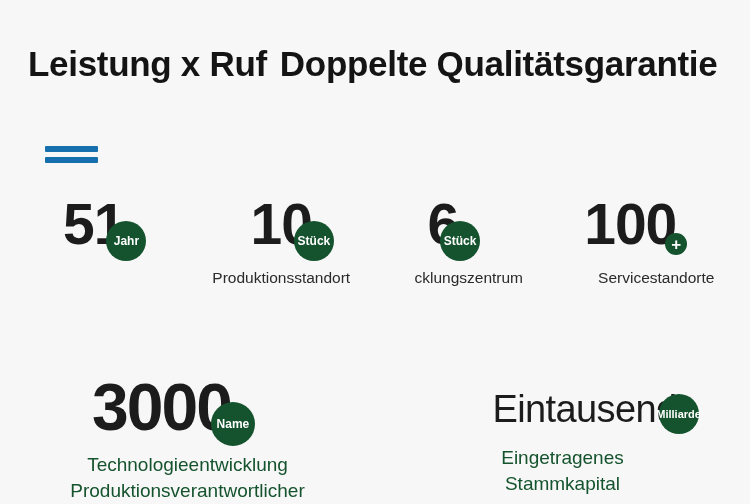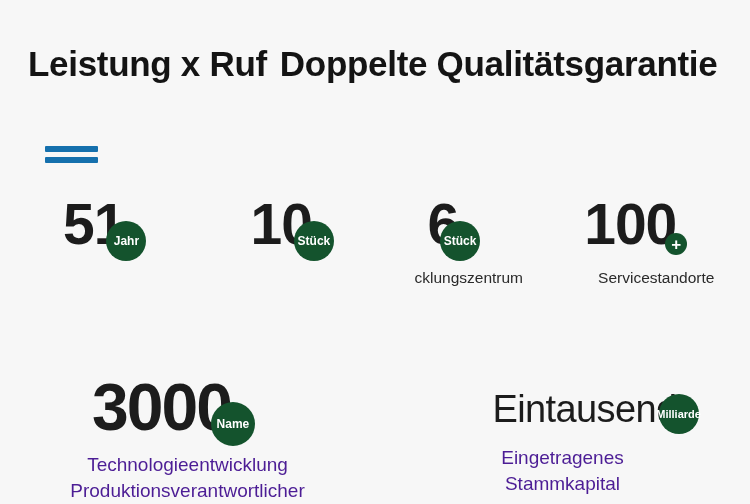--- a/index.html
+++ b/index.html
@@ -154,21 +154,21 @@
     font-weight: normal;
     color: #1c1c1c;
     letter-spacing: -0.6px;
     line-height: 1;
     display: inline-block;
   }
   .caption-b {
     margin-top: 12px;
     font-size: 19px;
     line-height: 1.35;
-    color: #4c1d95;
+    color: #14532d;
   }
   .caption-b .ln { display: block; white-space: nowrap; }
 
   .nudge-left { position: relative; left: -26px; }
   .nudge-right { position: relative; left: 22px; }
 </style>
 </head>
 <body>
 
 <div class="page">
@@ -190,20 +190,21 @@
         <span class="badge badge-md">Jahr</span>
       </div>
     </div>
 
     <div class="cell">
       <div class="numwrap">
         <span class="bignum">10</span>
         <span class="badge badge-md">Stück</span>
       </div>
       <div class="caption">
+        <span class="ln">Produktionsstandort</span>
       </div>
     </div>
 
     <div class="cell">
       <div class="numwrap nudge-left">
         <span class="bignum">6</span>
         <span class="badge badge-md">Stück</span>
       </div>
       <div class="caption">
         <span class="ln">cklungszentrum</span>

